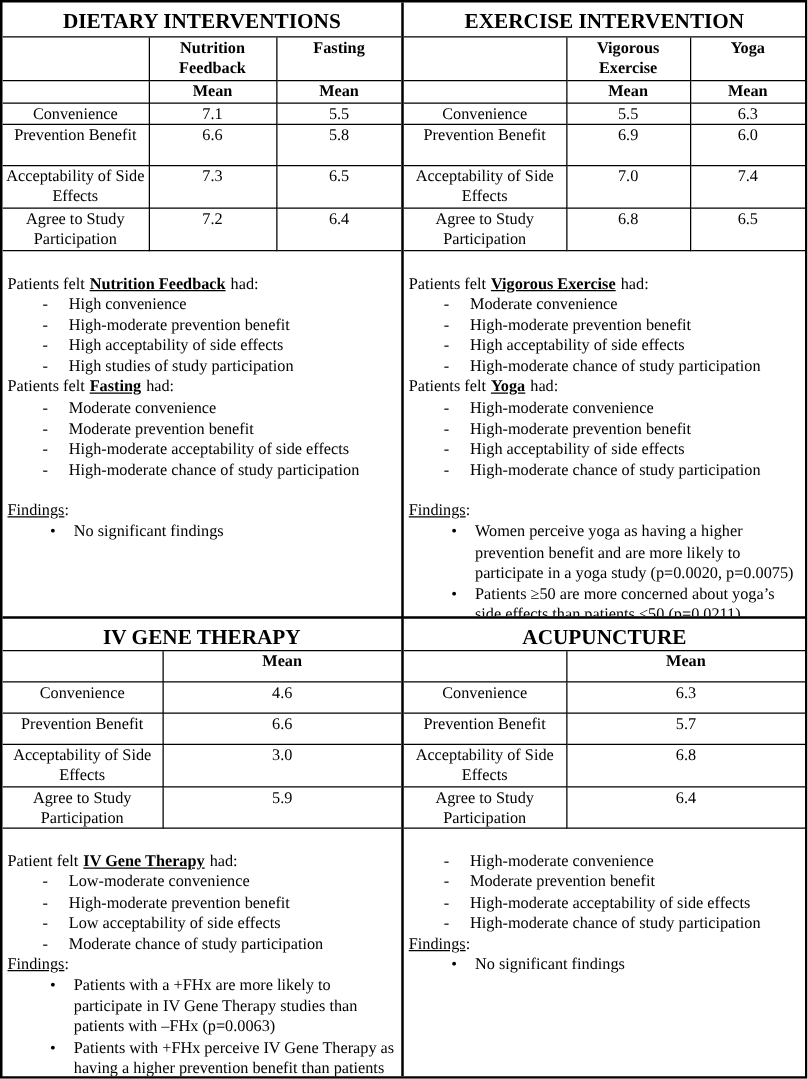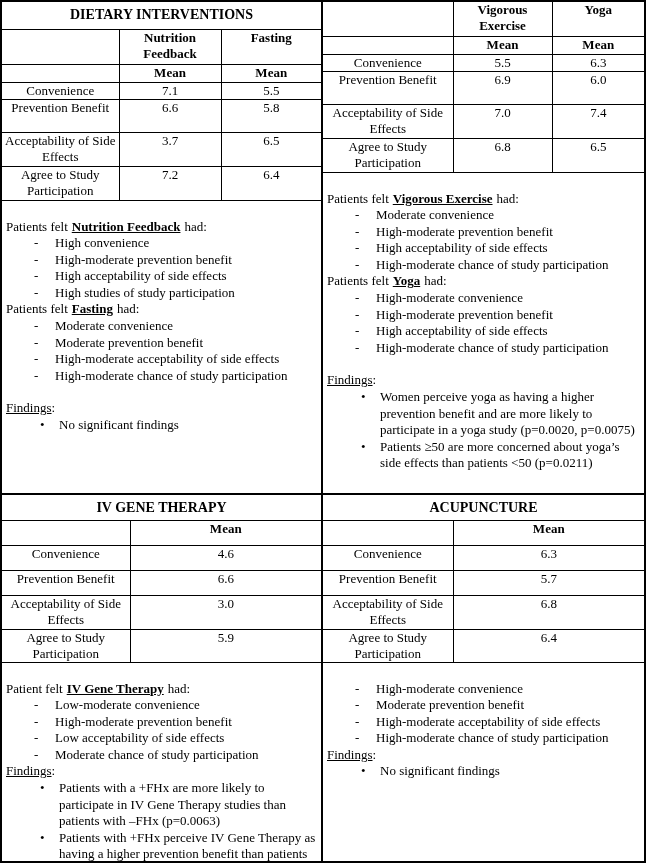--- a/index.html
+++ b/index.html
@@ -17,21 +17,21 @@
     grid-template-rows: 493px 366px;
     background: #fff;
   }
   .quad { overflow: hidden; }
   .q-left  { border-right: 2px solid #000; }
   .q-top   { border-bottom: 2px solid #000; }
 
   .sec-title {
     text-align: center;
     font-weight: bold;
-    font-size: 14px;
+    font-size: 17px;
     border-bottom: 1px solid #000;
     padding-top: 5px;
   }
   .sec-title.tall { height: 28px; }
   .sec-title.short { height: 26px; }
 
   table.data-table {
     width: 100%;
     border-collapse: collapse;
     table-layout: fixed;
@@ -104,21 +104,21 @@
         <td>7.1</td>
         <td>5.5</td>
       </tr>
       <tr class="rh33">
         <td>Prevention Benefit</td>
         <td>6.6</td>
         <td>5.8</td>
       </tr>
       <tr class="rh34">
         <td>Acceptability of Side Effects</td>
-        <td>3.7</td>
+        <td>7.3</td>
         <td>6.5</td>
       </tr>
       <tr class="rh34">
         <td>Agree to Study Participation</td>
         <td>7.2</td>
         <td>6.4</td>
       </tr>
     </tbody>
       </table>
     <div class="text-block">
@@ -159,20 +159,21 @@
       <div class="spacer"></div>
       <p><span class="u">Findings</span><span>:</span></p>
       <div class="bullet-item">
           <span class="bullet-marker">•</span>
           <span>No significant findings</span>
         </div>
     </div>
   </div>
 
   <div class="quad q-top">
+    <div class="sec-title tall">EXERCISE INTERVENTION</div>
     <table class="data-table">
       <colgroup>
           <col style="width:130px">
           <col style="width:99px">
           <col>
         </colgroup>
       <tbody>
           <tr class="rh34">
         <td></td>
         <td class="col-hdr">Vigorous Exercise</td>

